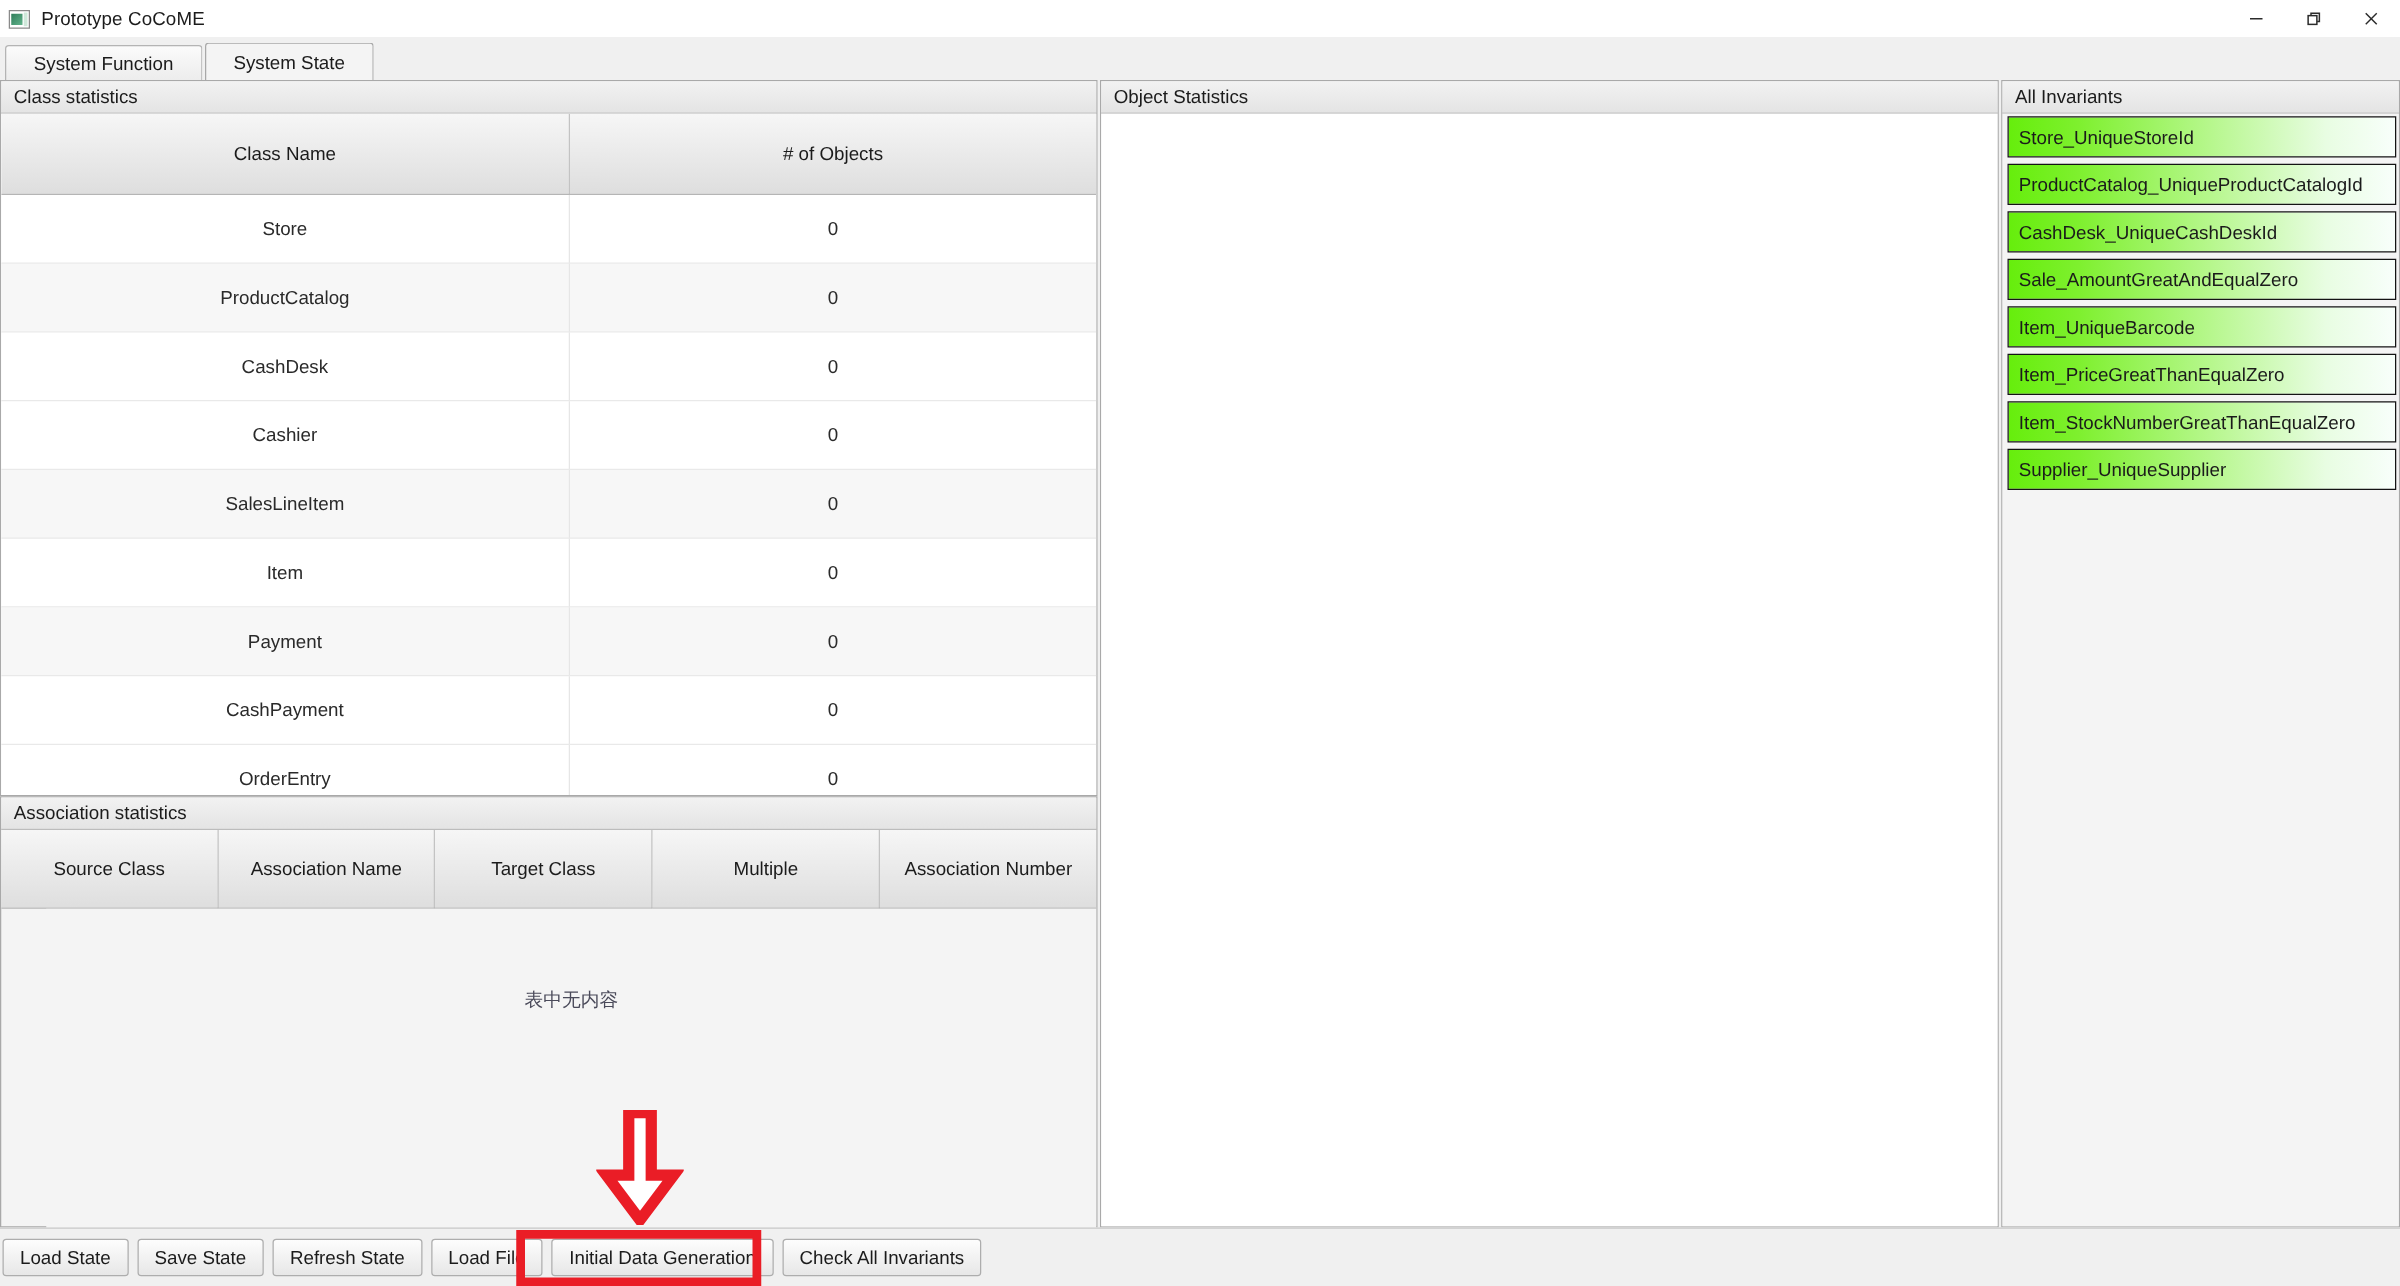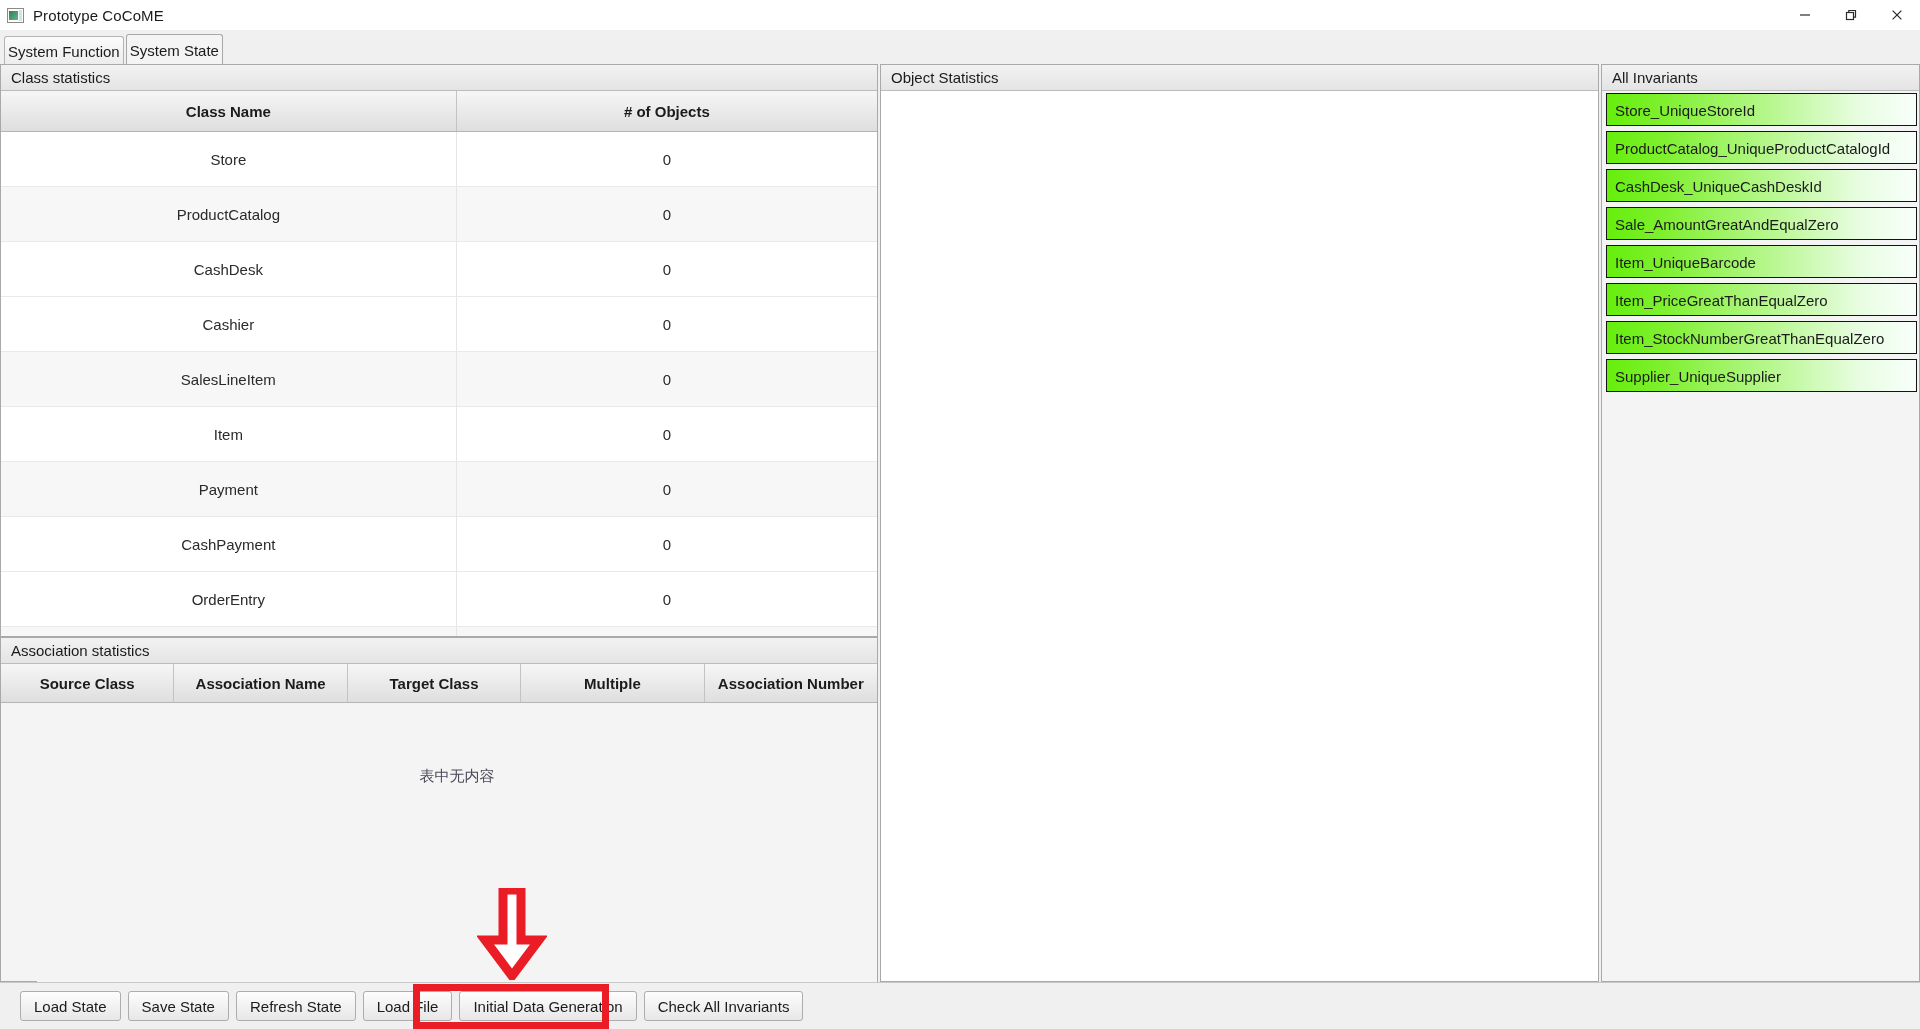--- a/index.html
+++ b/index.html
@@ -41,21 +41,21 @@
   }
   .winbtn svg{display:block;}
 
   
   .tabstrip{
     position:absolute;left:0;top:30px;width:1920px;height:35px;
     background:#f0f0f0;display:flex;align-items:flex-end;
     padding-left:4px;box-sizing:border-box;
   }
   .tab{
-    height:29px;padding:0 3px;display:flex;align-items:center;
+    height:29px;padding:0 22px;display:flex;align-items:center;
     font-size:15px;color:#1b1b1b;
     border:1px solid #b4b4b4;border-bottom:none;
     border-radius:3px 3px 0 0;
     background:linear-gradient(180deg,#fbfbfb 0%,#ececec 100%);
     margin-right:2px;box-sizing:border-box;
   }
   .tab.active{
     background:#f4f4f4;border-color:#a8a8a8;height:31px;
   }
 
@@ -79,24 +79,24 @@
   }
 
   
   #class-panel{left:0;top:0;width:878px;height:573px;}
   #assoc-panel{left:0;top:573px;width:878px;height:345px;}
   #object-panel{left:880px;top:0;width:719px;height:918px;}
   #inv-panel{left:1601px;top:0;width:319px;height:918px;}
 
   .tbl{width:100%;border-collapse:collapse;table-layout:fixed;}
   .tbl th{
-    height:32px;font-size:15px;font-weight:bold;color:#1b1b1b;
+    height:32px;font-size:15px;font-weight:normal;color:#1b1b1b;
     background:linear-gradient(180deg,#f6f6f6 0%,#dedede 100%);
     border-right:1px solid #c3c3c3;border-bottom:1px solid #b5b5b5;
-    padding:4px;
+    padding:16px;
   }
   .tbl th:last-child{border-right:none;}
   .tbl td{
     height:30px;font-size:15px;color:#2a2a2a;text-align:center;
     border-right:1px solid #e6e6e6;border-bottom:1px solid #e9e9e9;
     padding:12px;overflow:hidden;white-space:nowrap;
   }
   .tbl td:last-child{border-right:none;}
   .tbl tr.odd td{background:#ffffff;}
   .tbl tr.even td{background:#f7f7f7;}
@@ -127,21 +127,21 @@
     border:1px solid #141414;box-sizing:border-box;
     padding-left:8px;font-size:15px;color:#1b1b1b;
     background:linear-gradient(90deg,#66ee0c 0%,#7ef02e 18%,#b6f78c 52%,#e8fde2 82%,#f8fffb 100%);
     white-space:nowrap;overflow:hidden;
   }
 
   
   .btnbar{
     position:absolute;left:0;top:982px;width:1920px;height:47px;
     background:#f0f0f0;border-top:1px solid #c8c8c8;
-    display:flex;align-items:center;padding-left:20px;box-sizing:border-box;
+    display:flex;align-items:center;padding-left:2px;box-sizing:border-box;
   }
   .btn{
     height:30px;padding:0 13px;display:flex;align-items:center;
     font-size:15px;color:#1b1b1b;
     border:1px solid #adadad;border-radius:3px;
     background:linear-gradient(180deg,#fdfdfd 0%,#e7e7e7 100%);
     margin-right:7px;box-sizing:border-box;white-space:nowrap;
   }
   #anno-rect{
     position:absolute;left:413px;top:984px;width:196px;height:45px;

